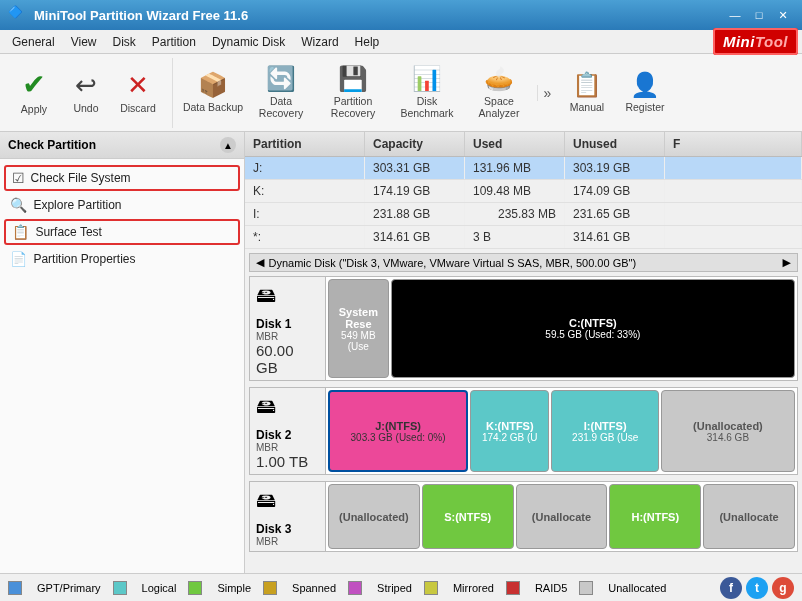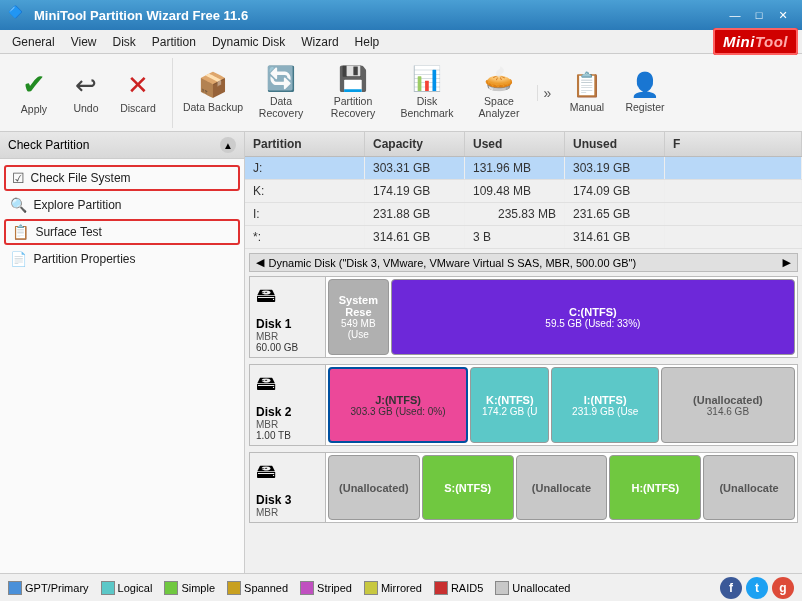--- a/index.html
+++ b/index.html
@@ -91,21 +91,21 @@
       width: 245px;
       border-right: 1px solid #ccc;
       background: #fafafa;
       display: flex;
       flex-direction: column;
       overflow: hidden;
     }
     .panel-header {
       background: linear-gradient(to bottom, #e8e8e8, #d8d8d8);
       padding: 5px 8px;
-      font-weight: normal;
+      font-weight: bold;
       font-size: 12px;
       border-bottom: 1px solid #ccc;
       display: flex;
       align-items: center;
       justify-content: space-between;
     }
     .panel-nav {
       width: 16px; height: 16px; background: #ccc; border-radius: 50%;
       display: flex; align-items: center; justify-content: center; cursor: pointer; font-size: 10px;
     }
@@ -195,21 +195,21 @@
       padding: 4px 6px;
       display: flex;
       flex-direction: column;
       justify-content: center;
       border-right: 1px solid #bbb;
       background: #f0f0f0;
       font-size: 11px;
     }
     .disk-name { font-weight: bold; font-size: 12px; }
     .disk-type { font-size: 10px; color: #555; }
-    .disk-size { font-size: 10px; color: #333; }
+    .disk-size { font-size: 15px; color: #333; }
     .disk-icon { font-size: 20px; margin-bottom: 2px; }
 
     .disk-partitions {
       flex: 1;
       display: flex;
       align-items: stretch;
       gap: 2px;
       padding: 2px;
       overflow: hidden;
     }
@@ -221,21 +221,21 @@
       align-items: center;
       font-size: 10px;
       border: 1px solid #999;
       padding: 2px 4px;
       cursor: pointer;
       border-radius: 4px;
       text-align: center;
       min-width: 40px;
     }
     .partition-block.gray { background: #b0b0b0; color: white; }
-    .partition-block.blue { background: #6d28d9; color: white; }
+    .partition-block.blue { background: #000000; color: white; }
     .partition-block.cyan { background: #5cc8c8; color: white; }
     .partition-block.yellow { background: #ec4899; color: #333; border: 2px solid #e08000; }
     .partition-block.green { background: #70c840; color: white; }
     .partition-block.unalloc { background: #c8c8c8; color: #555; }
     .partition-block.selected-part { border: 2px solid #0050a0; }
 
     .partition-block .p-name { font-weight: bold; font-size: 11px; }
     .partition-block .p-size { font-size: 10px; }
 
     
@@ -245,21 +245,21 @@
       border-top: 1px solid #ccc;
       display: flex;
       align-items: center;
       padding: 0 8px;
       gap: 12px;
       font-size: 11px;
     }
     .legend-item {
       display: flex;
       align-items: center;
-      gap: 3px;
+      gap: 15px;
     }
     .legend-color {
       width: 14px;
       height: 14px;
       border: 1px solid #888;
       display: inline-block;
     }
 
     .social-icons {
       margin-left: auto;

